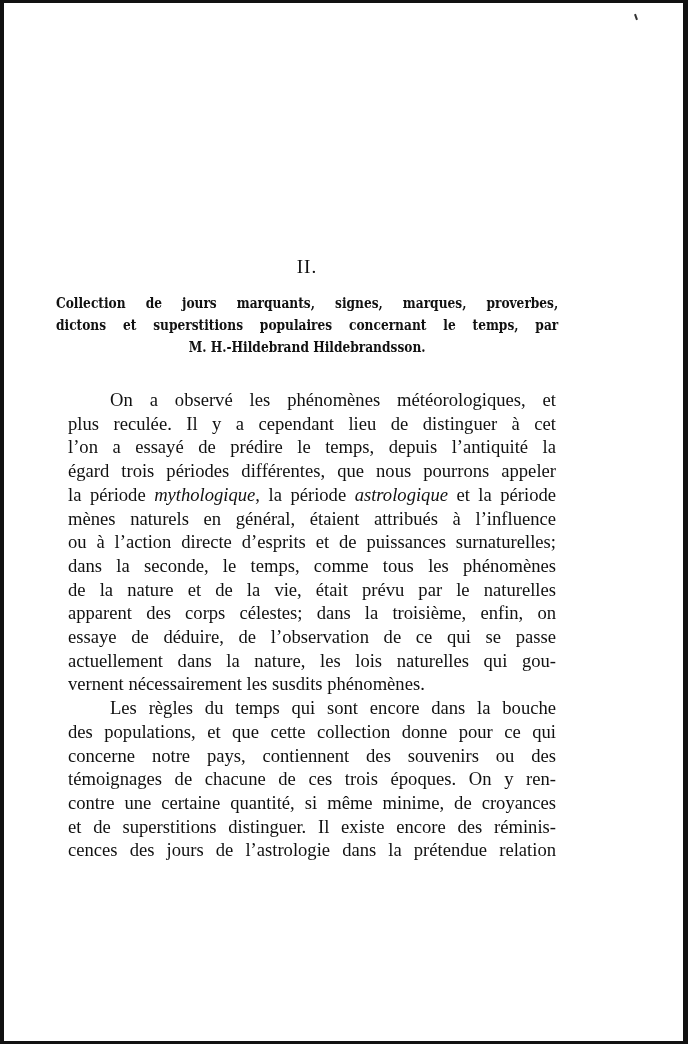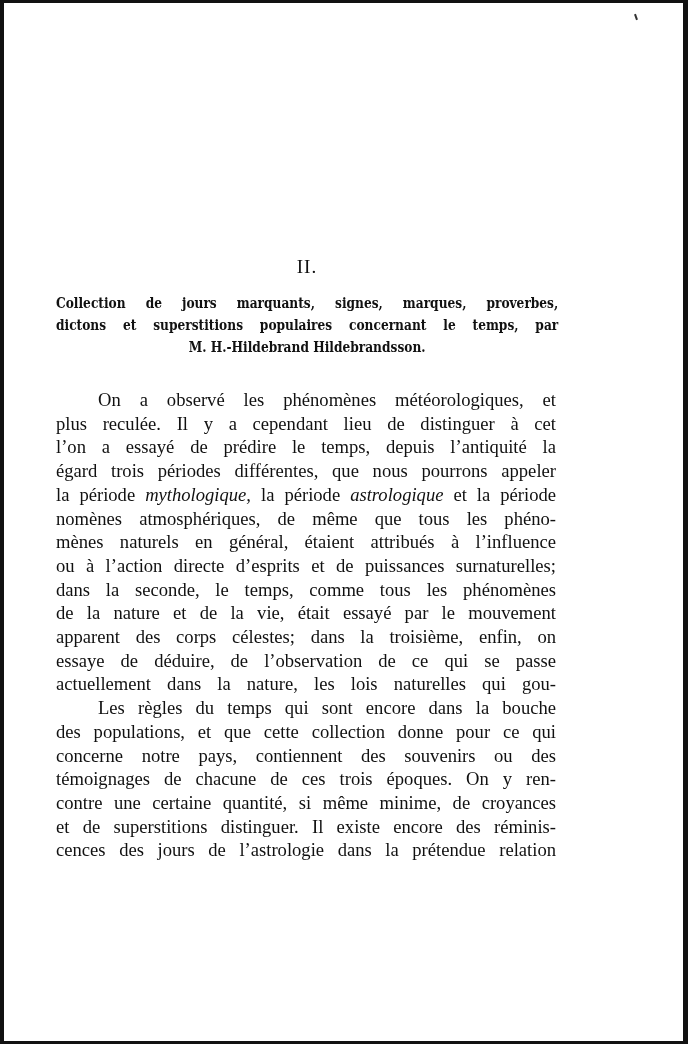--- a/index.html
+++ b/index.html
@@ -20,21 +20,21 @@
     position: absolute; left: 56px; width: 502px; top: 292px;
     font-family: "DejaVu Serif", serif; font-weight: bold; font-size: 14.2px; line-height: 22px;
     transform: scaleX(0.86); transform-origin: left top;
   }
   .title .tline { display: block; text-align: justify; text-align-last: justify; width: 584px; }
   .title .tline.center { text-align: center; text-align-last: center; }
   .body-text {
     position: absolute; left: 56px; width: 500px; top: 388px;
     font-family: "Liberation Serif", serif; font-size: 18.6px; line-height: 23.7px;
   }
-  .line { display: block; white-space: nowrap; text-align: justify; text-align-last: justify; }
+  .line { display: block; white-space: nowrap; text-align: justify; text-align-last: justify; margin-left: 12px; }
   .line.last { text-align-last: left; }
   .line.indent { padding-left: 42px; }
   em { font-style: italic; }
 </style>
 </head>
 <body>
 
 <div class="scan-edge-top"></div>
 <div class="scan-edge-bottom"></div>
 <div class="scan-edge-left"></div>
@@ -49,28 +49,28 @@
   <span class="tline center">M. H.-Hildebrand Hildebrandsson.</span>
 </div>
 
 <div class="body-text">
   <div>
     <span class="line indent">On a observé les phénomènes météorologiques, et</span>
     <span class="line">plus reculée. Il y a cependant lieu de distinguer à cet</span>
     <span class="line">l’on a essayé de prédire le temps, depuis l’antiquité la</span>
     <span class="line">égard trois périodes différentes, que nous pourrons appeler</span>
     <span class="line"><span>la période </span><em>mythologique,</em><span> la période </span><em>astrologique</em><span> et la période</span></span>
-    <span class="line">nomènes atmosphériques, de même que tous les phéno-</span>
     <span class="line">mènes naturels en général, étaient attribués à l’influence</span>
     <span class="line">ou à l’action directe d’esprits et de puissances surnaturelles;</span>
     <span class="line">dans la seconde, le temps, comme tous les phénomènes</span>
-    <span class="line">de la nature et de la vie, était essayé par le mouvement</span>
+    <span class="line">de la nature et de la vie, était prévu par le naturelles</span>
     <span class="line">apparent des corps célestes; dans la troisième, enfin, on</span>
     <span class="line">essaye de déduire, de l’observation de ce qui se passe</span>
     <span class="line">actuellement dans la nature, les lois naturelles qui gou-</span>
+    <span class="line last">vernent nécessairement les susdits phénomènes.</span>
   </div>
   <div>
     <span class="line indent">Les règles du temps qui sont encore dans la bouche</span>
     <span class="line">des populations, et que cette collection donne pour ce qui</span>
     <span class="line">concerne notre pays, contiennent des souvenirs ou des</span>
     <span class="line">témoignages de chacune de ces trois époques. On y ren-</span>
     <span class="line">contre une certaine quantité, si même minime, de croyances</span>
     <span class="line">et de superstitions distinguer. Il existe encore des réminis-</span>
     <span class="line">cences des jours de l’astrologie dans la prétendue relation</span>
   </div>

